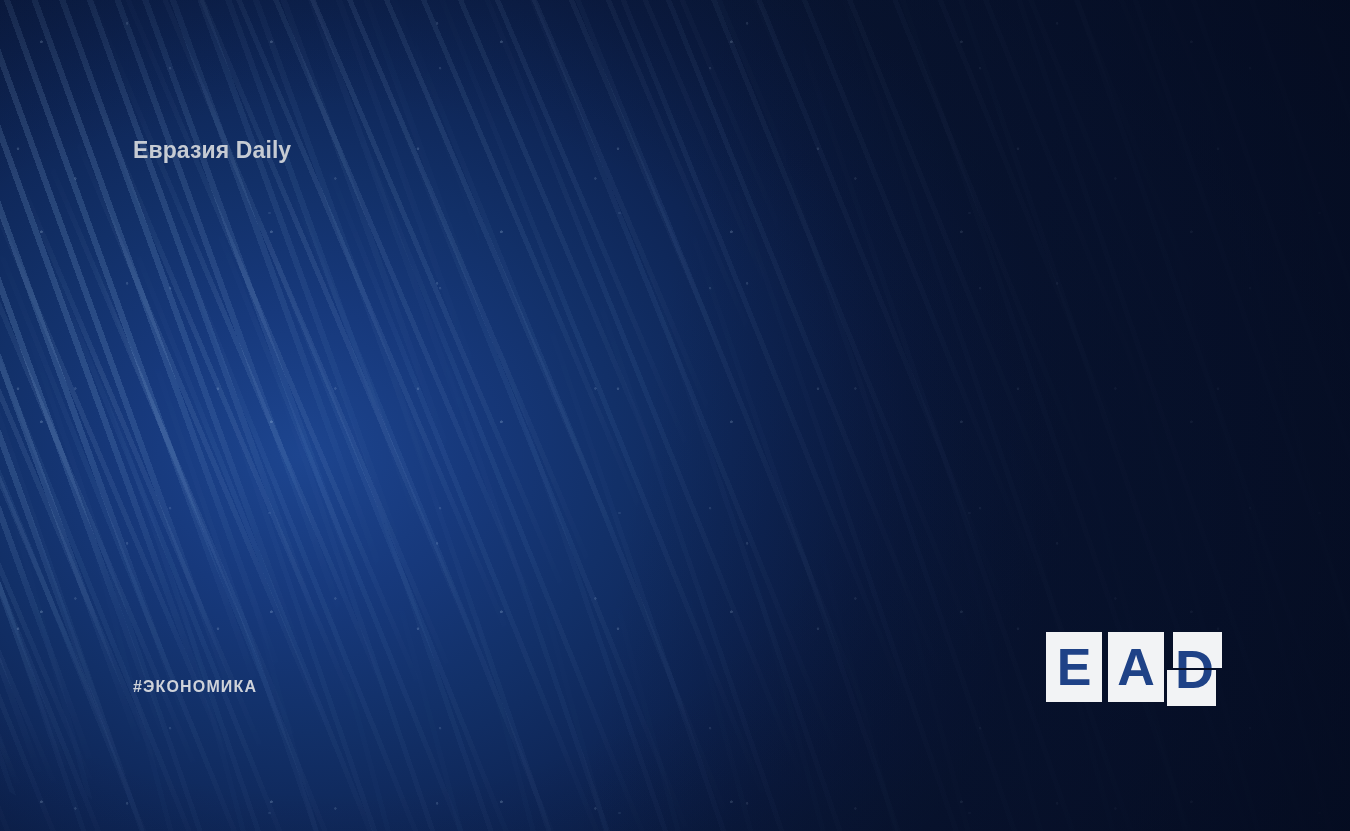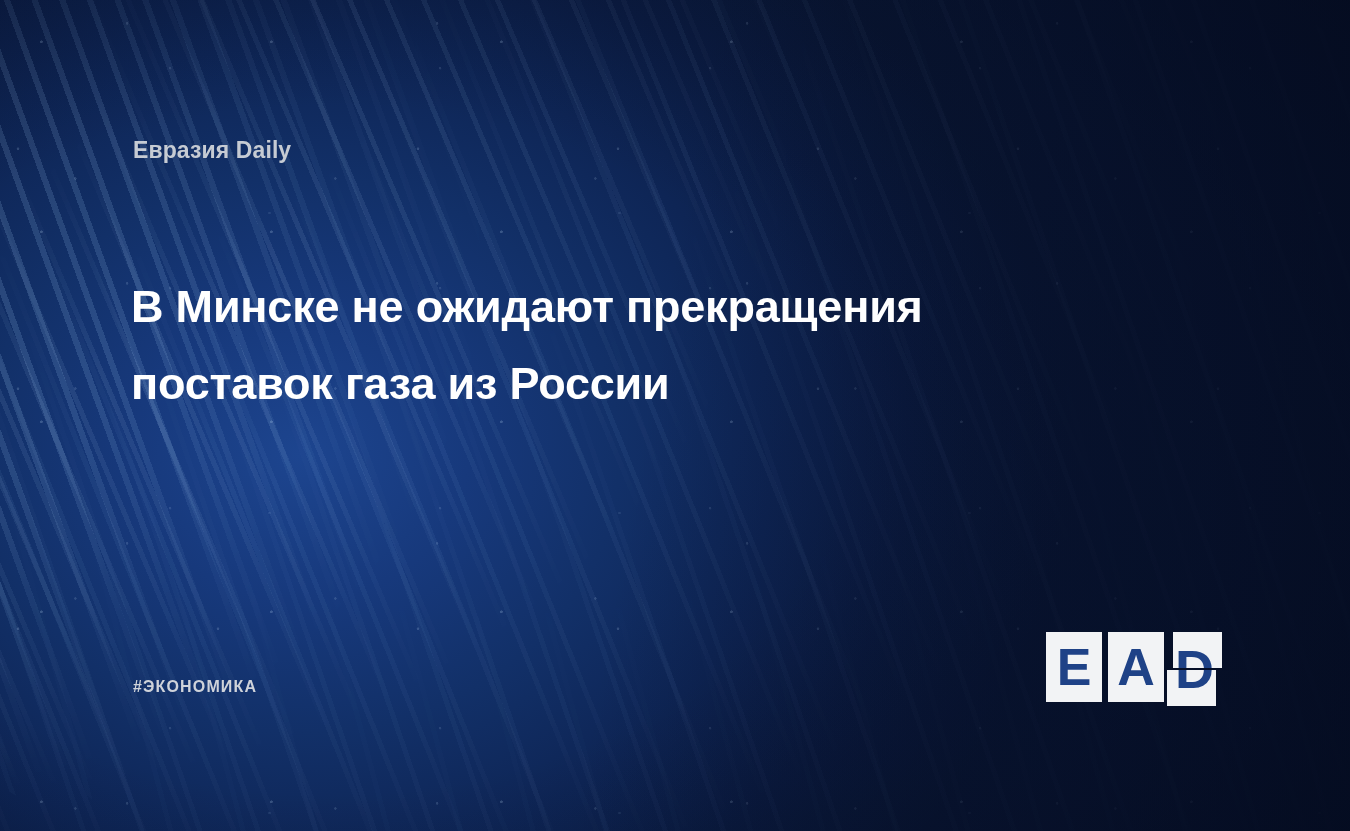--- a/index.html
+++ b/index.html
@@ -188,24 +188,20 @@
     <div class="ring r5"></div>
   </div>
   <div class="speck"></div>
   <div class="bg-dark-right"></div>
   <div class="bg-vig"></div>
 
   <div class="content">
 
     <div class="brand">Евразия Daily</div>
 
-    <div class="headline">
-      <span class="hl-line">В Минске не ожидают прекращения</span>
-      <span class="hl-line">поставок газа из России</span>
-    </div>
 
     <div class="rubric">#ЭКОНОМИКА</div>
 
     <div class="logo">
       <div class="tile tile-e">E</div>
       <div class="tile tile-a">A</div>
       <div class="tile tile-d">
         <div class="d-top">
           <span class="glyph">D</span>
         </div>

